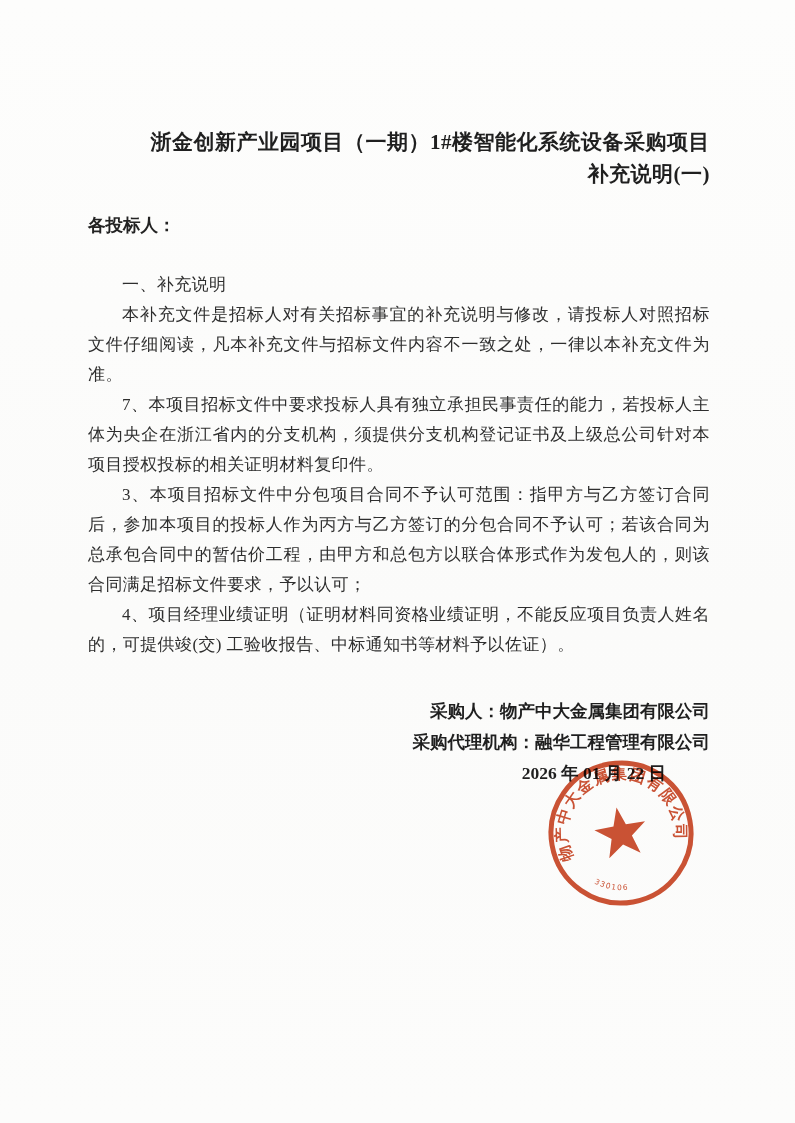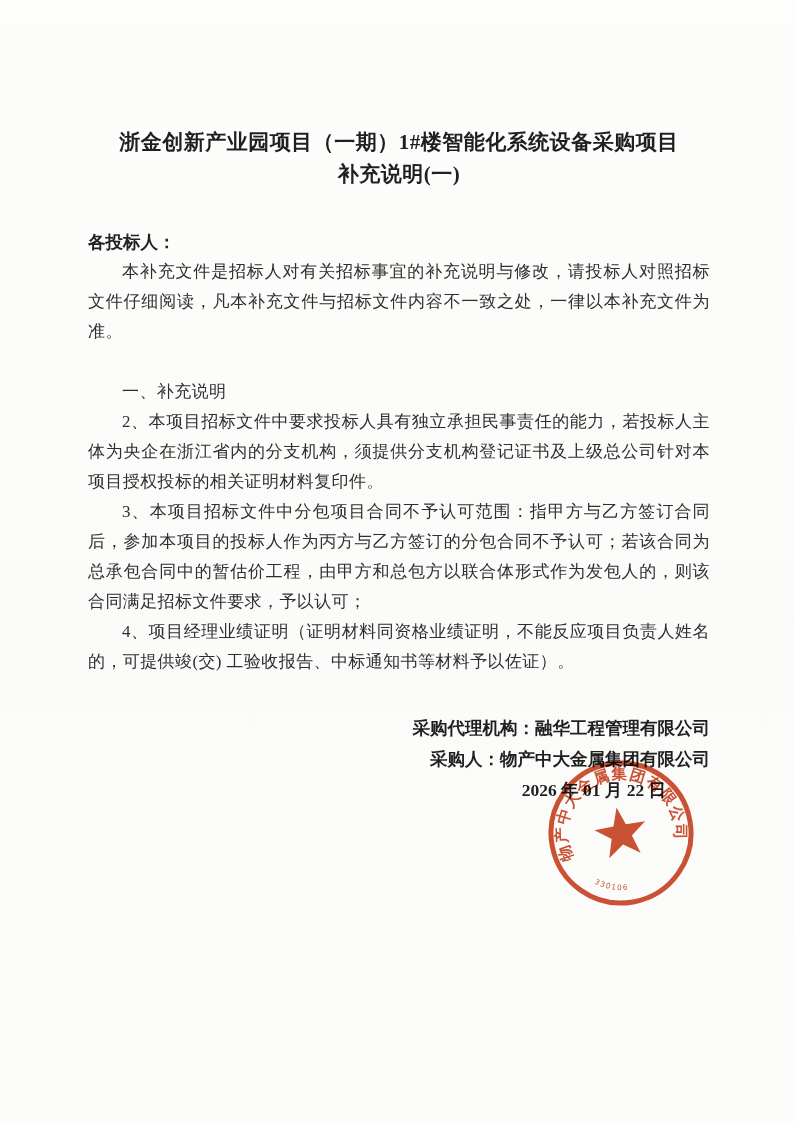--- a/index.html
+++ b/index.html
@@ -13,30 +13,30 @@
   }
   .page {
     position: absolute;
     inset: 0;
     background: linear-gradient(180deg, #fdfdfc 0%, #fbfbfa 55%, #fcfcfb 100%);
   }
   .content {
     padding: 126px 85px 0 88px;
   }
   .title {
-    text-align: center;
+    text-align: right;
     font-size: 21px;
     font-weight: bold;
     line-height: 32px;
     color: #1f1f1f;
     letter-spacing: 0.5px;
   }
   .title span { display: block; }
   .salutation {
-    margin-top: 37px;
+    margin-top: 20px;
     font-size: 17.5px;
     font-weight: bold;
     line-height: 30px;
     color: #222;
   }
   .body-para {
     font-size: 17px;
     line-height: 30px;
     text-align: justify;
     text-indent: 2em;
@@ -85,31 +85,31 @@
 <div class="page">
   <div class="content">
 
     <h1 class="title">
       <span>浙金创新产业园项目（一期）1#楼智能化系统设备采购项目</span>
       <span>补充说明(一)</span>
     </h1>
 
     <p class="salutation">各投标人：</p>
 
+    <p class="body-para section-heading">一、补充说明</p>
+
     <p class="body-para">本补充文件是招标人对有关招标事宜的补充说明与修改，请投标人对照招标文件仔细阅读，凡本补充文件与招标文件内容不一致之处，一律以本补充文件为准。</p>
 
-    <p class="body-para section-heading">一、补充说明</p>
-
-    <p class="body-para">2、本项目招标文件中要求投标人具有独立承担民事责任的能力，若投标人主体为央企在浙江省内的分支机构，须提供分支机构登记证书及上级总公司针对本项目授权投标的相关证明材料复印件。</p>
+    <p class="body-para">7、本项目招标文件中要求投标人具有独立承担民事责任的能力，若投标人主体为央企在浙江省内的分支机构，须提供分支机构登记证书及上级总公司针对本项目授权投标的相关证明材料复印件。</p>
     <p class="body-para">3、本项目招标文件中分包项目合同不予认可范围：指甲方与乙方签订合同后，参加本项目的投标人作为丙方与乙方签订的分包合同不予认可；若该合同为总承包合同中的暂估价工程，由甲方和总包方以联合体形式作为发包人的，则该合同满足招标文件要求，予以认可；</p>
     <p class="body-para">4、项目经理业绩证明（证明材料同资格业绩证明，不能反应项目负责人姓名的，可提供竣(交) 工验收报告、中标通知书等材料予以佐证）。</p>
 
     <div class="footer">
+      <div><span>采购人：</span><span>物产中大金属集团有限公司</span></div>
       <div><span>采购代理机构：</span><span>融华工程管理有限公司</span></div>
-      <div><span>采购人：</span><span>物产中大金属集团有限公司</span></div>
       <div class="date-line">2026 年 01 月 22 日</div>
     </div>
 
   </div>
 
   <svg class="seal" viewBox="0 0 154 154" aria-hidden="true">
     <defs>
       <path id="arcTop" d="M 28.1 99.8 A 54 54 0 1 1 125.9 99.8" fill="none"></path>
       <path id="arcBottom" d="M 33.3 113.6 A 57 57 0 0 0 120.7 113.6" fill="none"></path>
     </defs>

